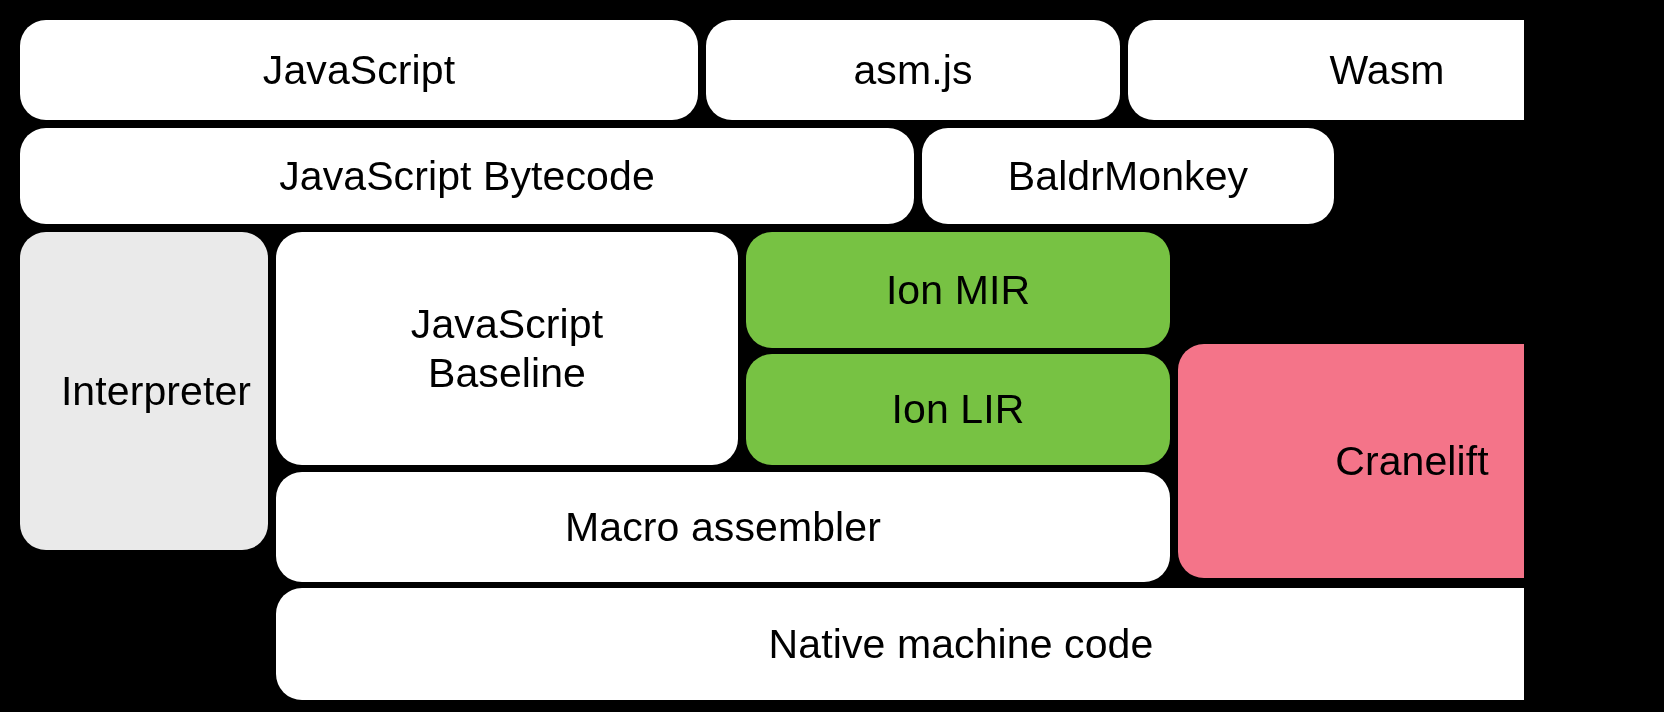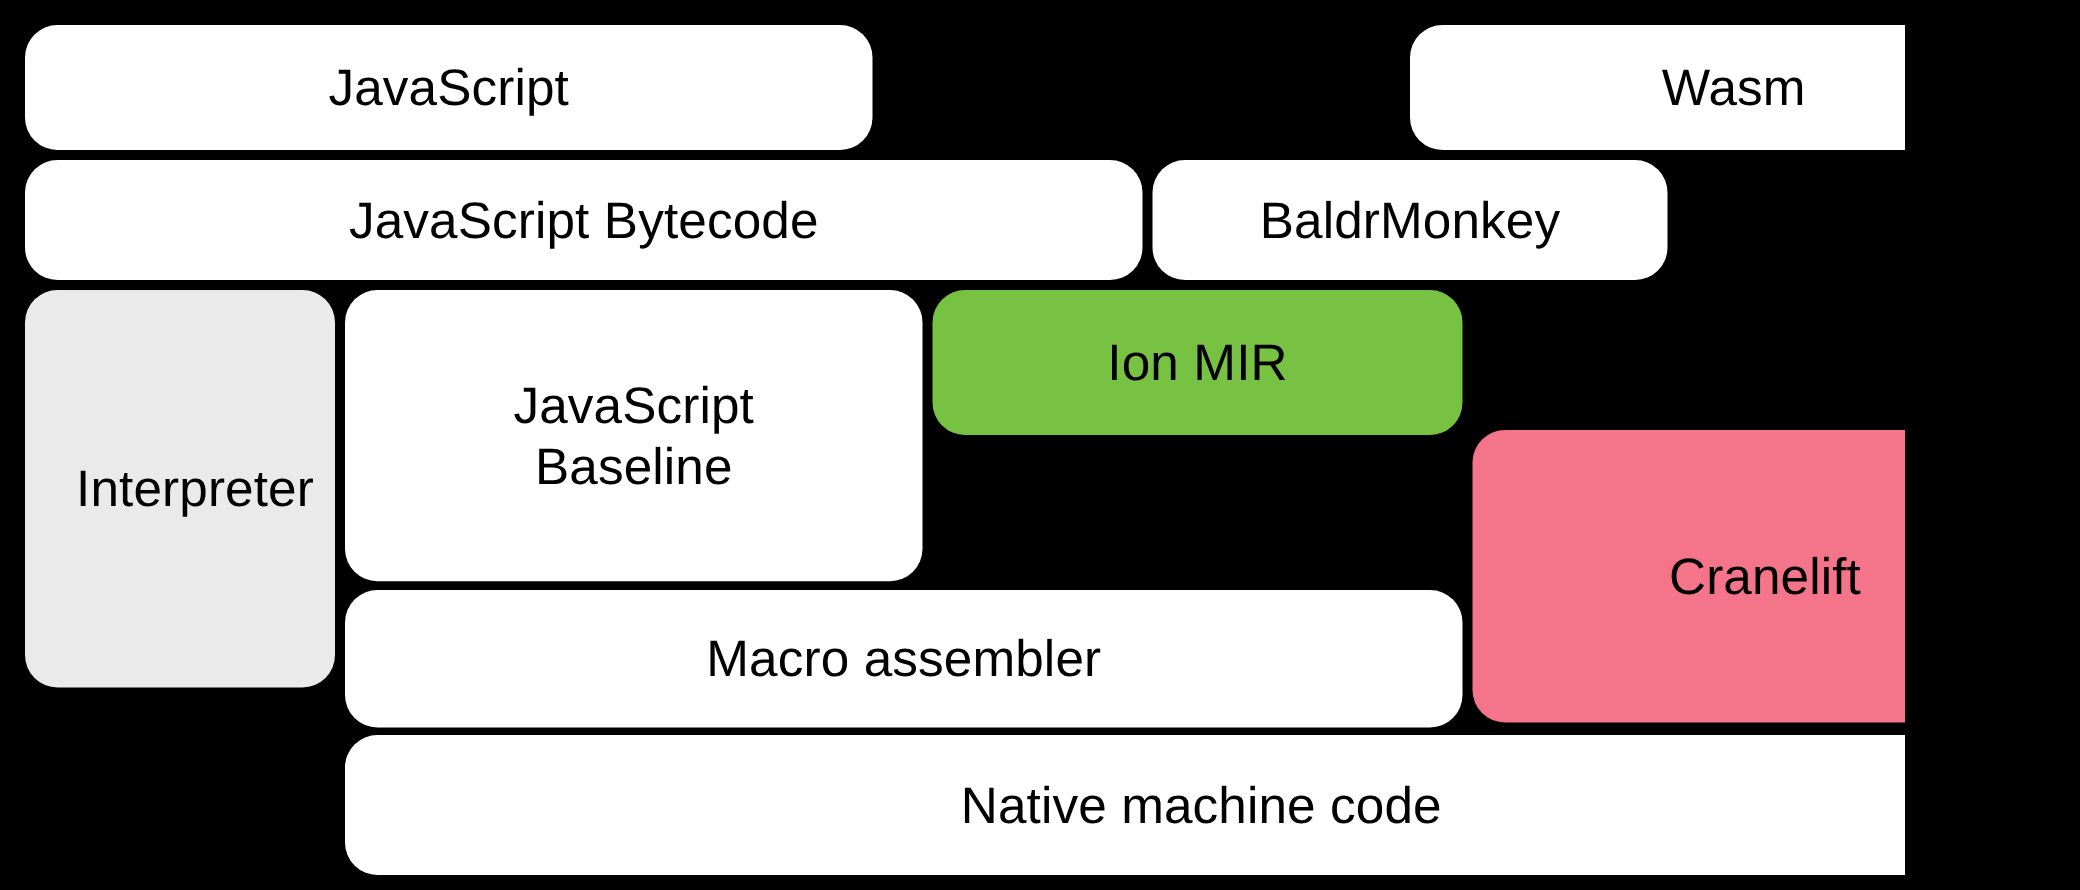--- a/index.html
+++ b/index.html
@@ -36,23 +36,25 @@
   .fill-white { background: #ffffff; }
   .fill-gray  { background: #eaeaea; }
   .fill-green { background: #77c243; text-align: center; }
   .fill-pink  { background: #f47489; }
 </style>
 </head>
 <body>
 
 <div id="stage">
     <div class="node fill-white" style="left: 20px; top: 10px; width: 678px; height: 100px;">JavaScript</div>
+    <div class="node fill-white" style="left: 706px; top: 10px; width: 414px; height: 100px;">asm.js</div>
     <div class="node fill-white" style="left: 1128px; top: 10px; width: 518px; height: 100px; text-align: center;">Wasm</div>
     <div class="node fill-white" style="left: 20px; top: 118px; width: 894px; height: 96px;">JavaScript Bytecode</div>
     <div class="node fill-white" style="left: 922px; top: 118px; width: 412px; height: 96px;">BaldrMonkey</div>
     <div class="node fill-gray" style="left: 20px; top: 222px; width: 248px; height: 318px; padding-left: 32px;">Interpreter</div>
     <div class="node fill-white" style="left: 276px; top: 222px; width: 462px; height: 233px;">JavaScript
 Baseline</div>
     <div class="node fill-green" style="left: 746px; top: 222px; width: 424px; height: 116px;">Ion MIR</div>
+    <div class="node fill-green" style="left: 746px; top: 344px; width: 424px; height: 111px;">Ion LIR</div>
     <div class="node fill-pink" style="left: 1178px; top: 334px; width: 468px; height: 234px;">Cranelift</div>
     <div class="node fill-white" style="left: 276px; top: 462px; width: 894px; height: 110px;">Macro assembler</div>
     <div class="node fill-white" style="left: 276px; top: 578px; width: 1370px; height: 112px;">Native machine code</div>
   </div>
 
 </body></html>

